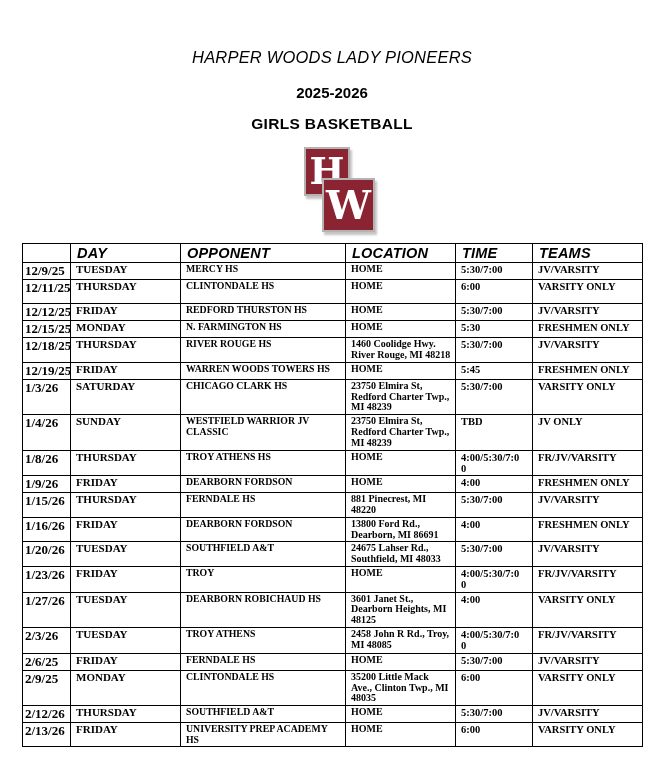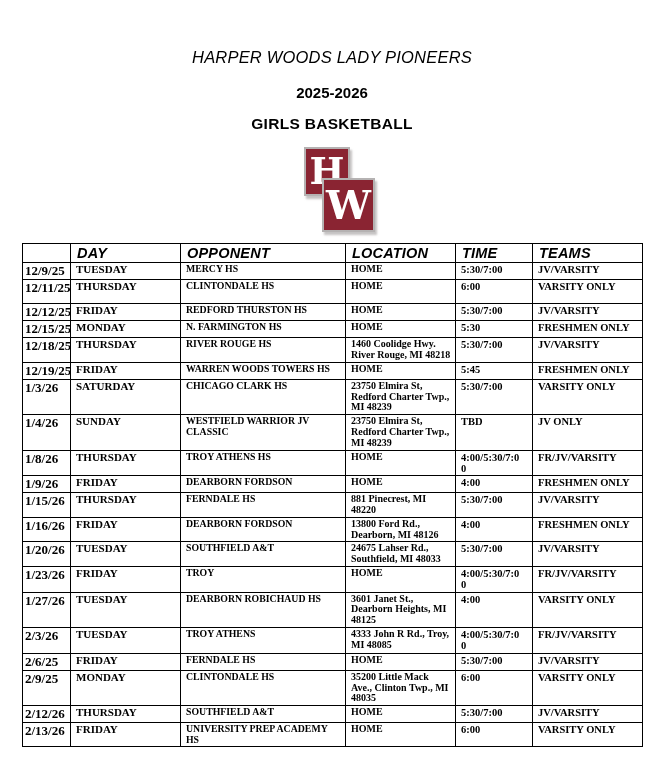--- a/index.html
+++ b/index.html
@@ -186,21 +186,21 @@
         <td class="col-day">THURSDAY</td>
         <td class="col-opponent">FERNDALE HS</td>
         <td class="col-location">881 Pinecrest, MI 48220</td>
         <td class="col-time">5:30/7:00</td>
         <td class="col-teams">JV/VARSITY</td>
       </tr>
       <tr>
         <td class="col-date">1/16/26</td>
         <td class="col-day">FRIDAY</td>
         <td class="col-opponent">DEARBORN FORDSON</td>
-        <td class="col-location">13800 Ford Rd., Dearborn, MI 48126</td>
+        <td class="col-location">13800 Ford Rd., Dearborn, MI 86691</td>
         <td class="col-time">4:00</td>
         <td class="col-teams">FRESHMEN ONLY</td>
       </tr>
       <tr>
         <td class="col-date">1/20/26</td>
         <td class="col-day">TUESDAY</td>
         <td class="col-opponent">SOUTHFIELD A&amp;T</td>
         <td class="col-location">24675 Lahser Rd., Southfield, MI 48033</td>
         <td class="col-time">5:30/7:00</td>
         <td class="col-teams">JV/VARSITY</td>
@@ -218,21 +218,21 @@
         <td class="col-day">TUESDAY</td>
         <td class="col-opponent">DEARBORN ROBICHAUD HS</td>
         <td class="col-location">3601 Janet St., Dearborn Heights, MI 48125</td>
         <td class="col-time">4:00</td>
         <td class="col-teams">VARSITY ONLY</td>
       </tr>
       <tr>
         <td class="col-date">2/3/26</td>
         <td class="col-day">TUESDAY</td>
         <td class="col-opponent">TROY ATHENS</td>
-        <td class="col-location">4333 John R Rd., Troy, MI 48085</td>
+        <td class="col-location">2458 John R Rd., Troy, MI 48085</td>
         <td class="col-time">4:00/5:30/7:00</td>
         <td class="col-teams">FR/JV/VARSITY</td>
       </tr>
       <tr>
         <td class="col-date">2/6/25</td>
         <td class="col-day">FRIDAY</td>
         <td class="col-opponent">FERNDALE HS</td>
         <td class="col-location">HOME</td>
         <td class="col-time">5:30/7:00</td>
         <td class="col-teams">JV/VARSITY</td>

